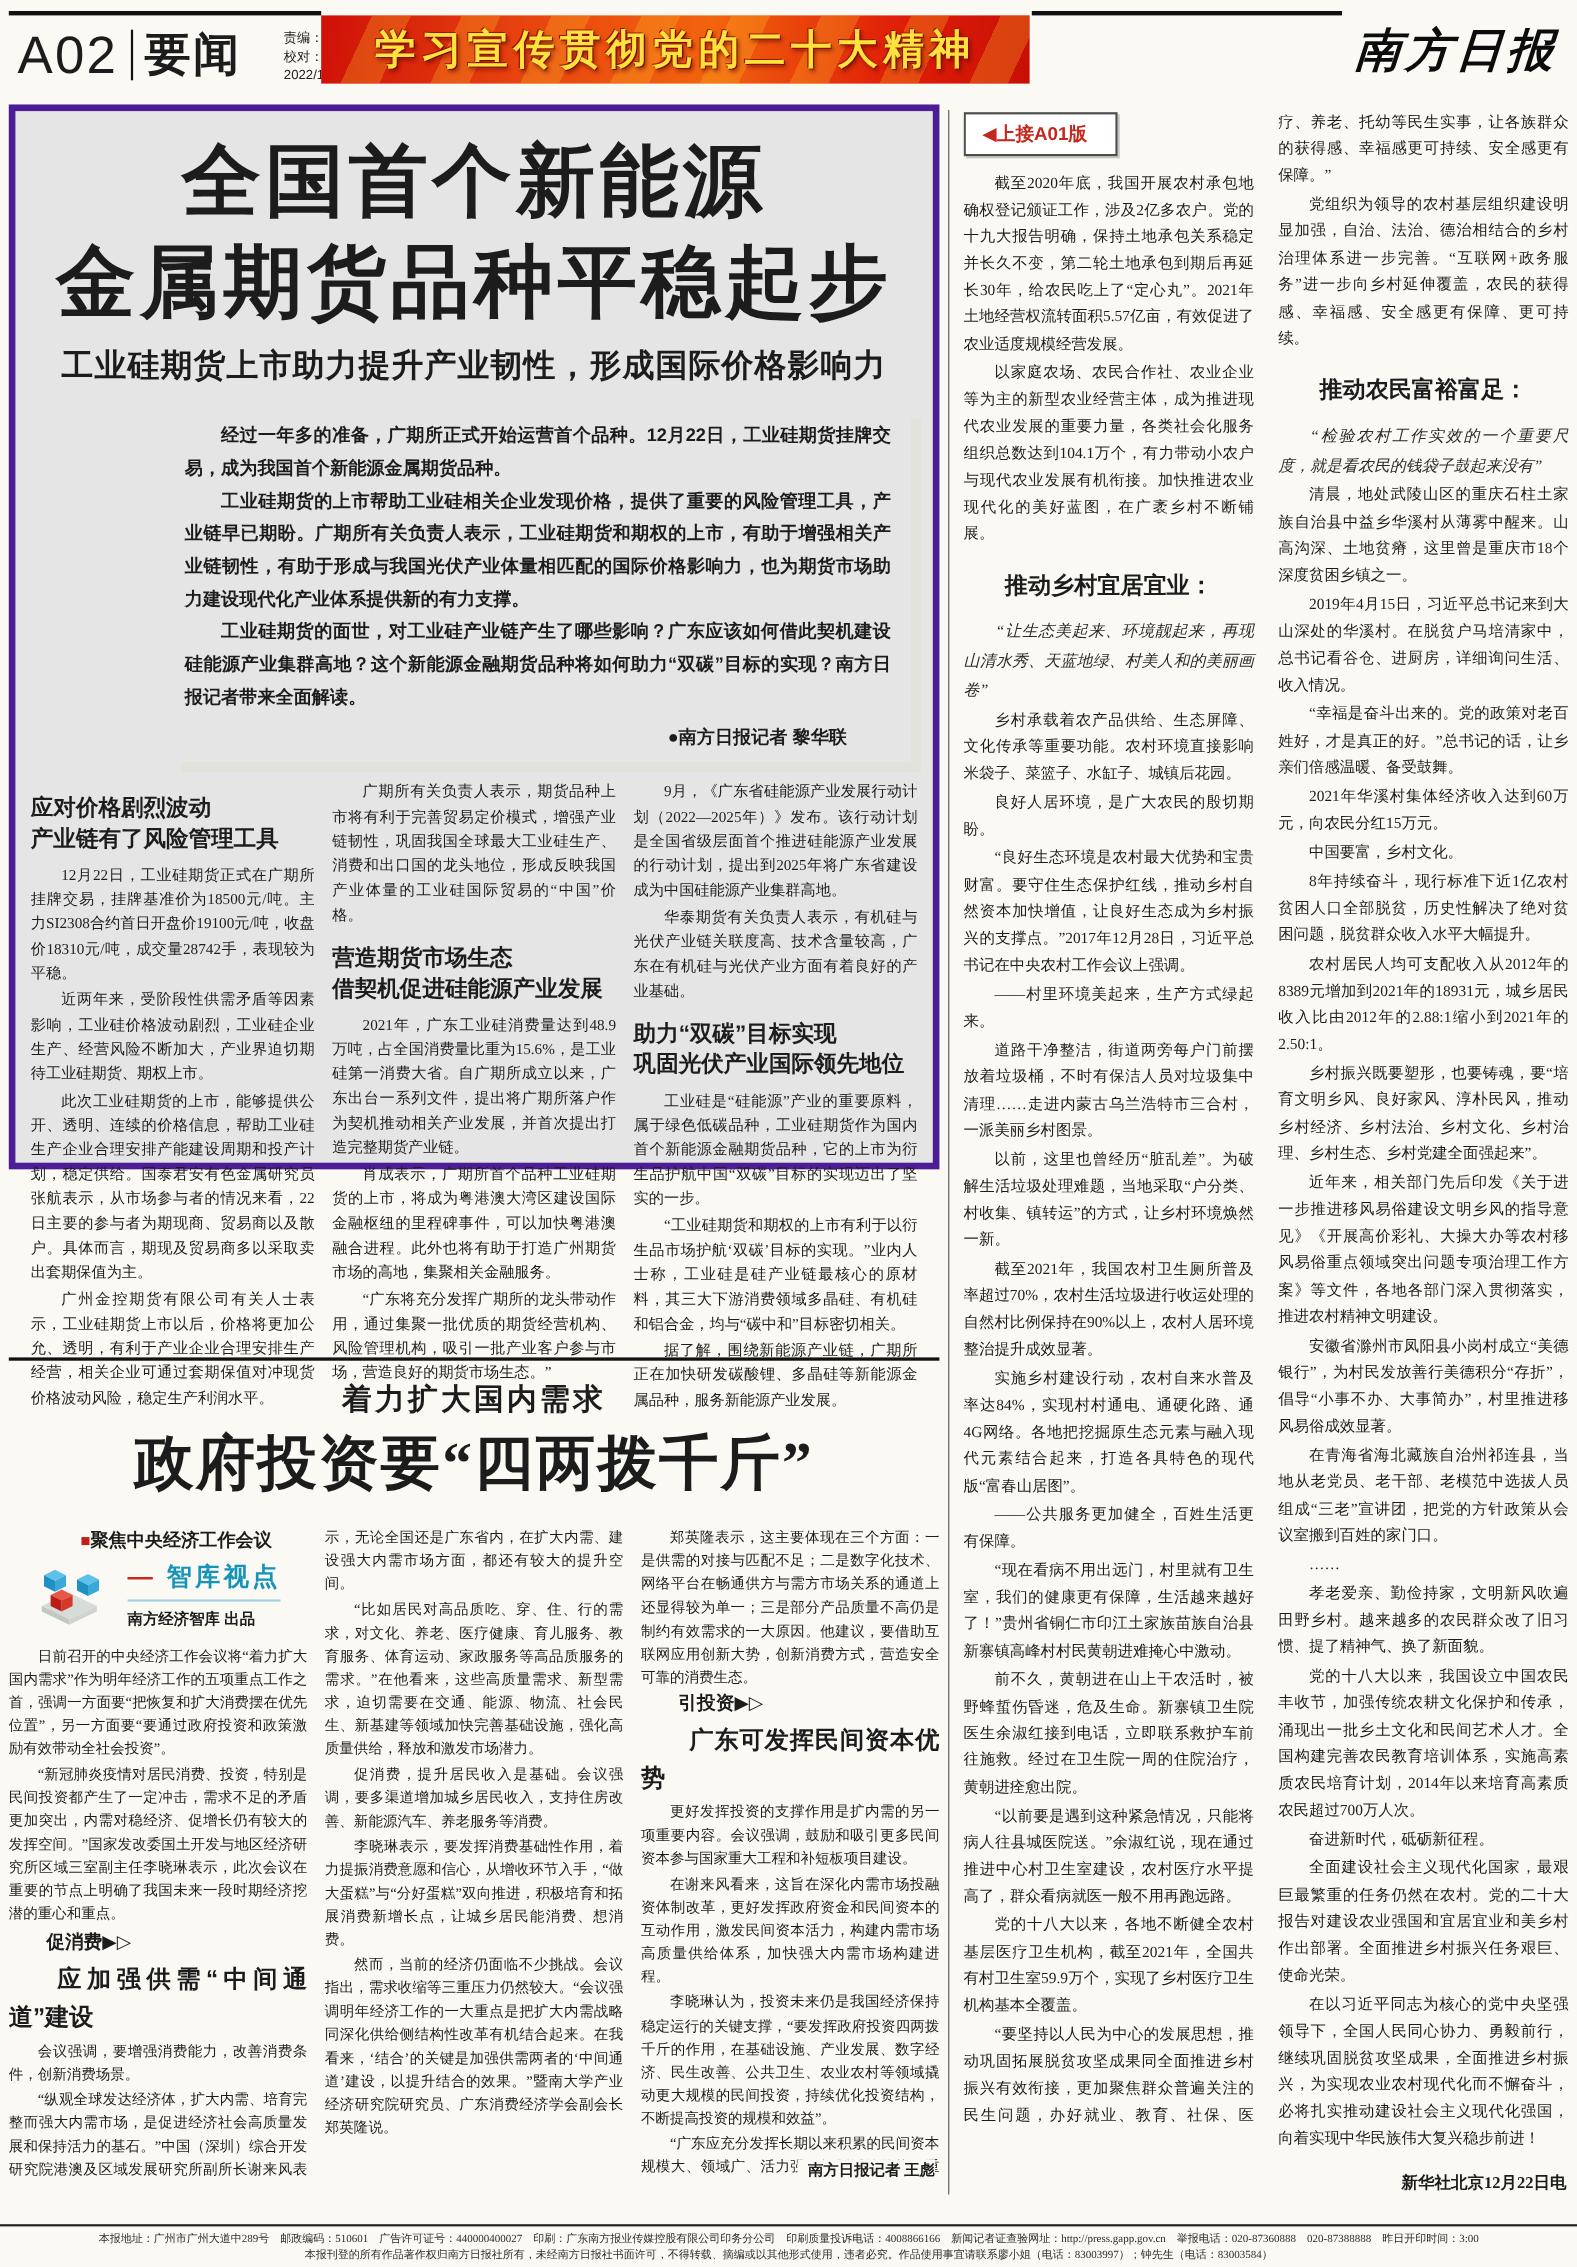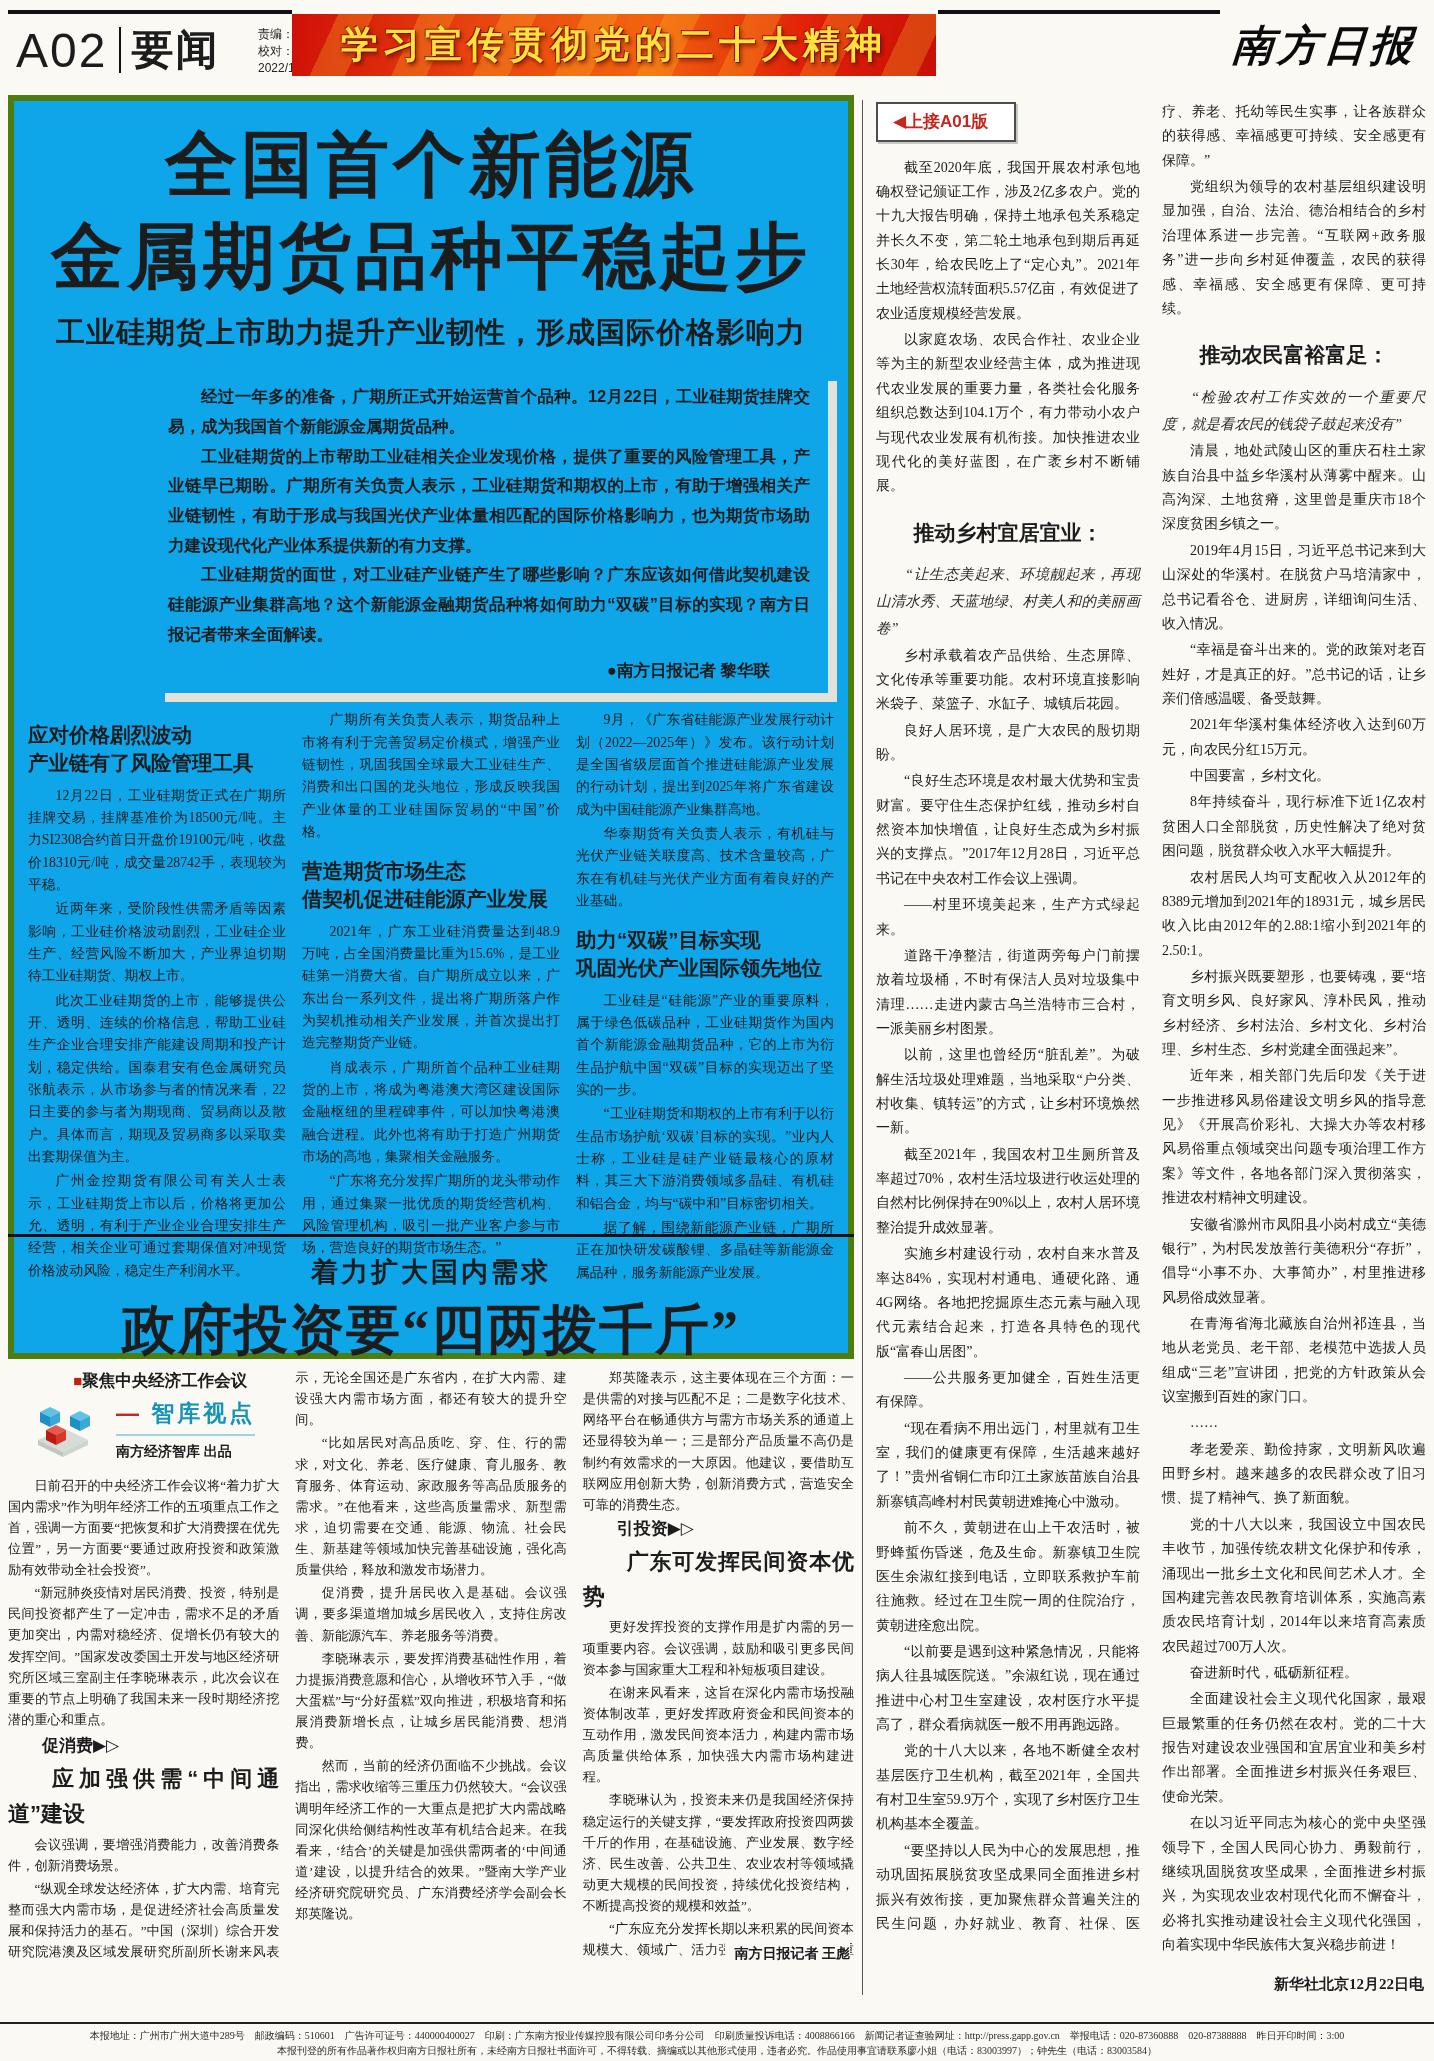--- a/index.html
+++ b/index.html
@@ -22,22 +22,22 @@
           display:flex;align-items:center;justify-content:center;overflow:hidden;}
   .banner:before{content:"";position:absolute;inset:0;
           background:repeating-linear-gradient(115deg,transparent 0 42px,rgba(255,190,40,.28) 42px 74px);}
   .banner-text{position:relative;font-family:"Liberation Sans","DejaVu Sans",sans-serif;
           font-size:37px;font-weight:900;letter-spacing:5px;color:#ffe23e;
           text-shadow:1px 1px 0 #7e0c00,-1px -1px 0 #9c1502,2px 3px 4px rgba(90,5,0,.65);}
   .paper-logo{position:absolute;right:18px;top:18px;font-size:42px;font-weight:900;font-style:italic;
           letter-spacing:4px;color:#0c0c0c;transform:skewX(-4deg);}
 
   
-  .main-box{position:absolute;left:8px;top:95px;width:846px;height:1264px;border:6px solid #4d7c0f;
-            background:#0ea5e9;box-sizing:border-box;padding:0 14px;}
+  .main-box{position:absolute;left:8px;top:95px;width:846px;height:968px;border:6px solid #4c1d95;
+            background:#e5e5e5;box-sizing:border-box;padding:0 14px;}
   .main-h1{font-size:72px;font-weight:900;text-align:center;letter-spacing:4px;line-height:1.28;margin:18px 0 0;}
   .main-sub{font-size:29px;font-weight:700;text-align:center;letter-spacing:1px;margin:10px 0 0;
             border-bottom:1px solid transparent;}
   .lead{margin:18px 6px 0 128px;padding:10px 18px 8px 12px;box-shadow:9px 9px 0 #e2e1da;
         font-family:"Liberation Sans","DejaVu Sans",sans-serif;font-size:16.5px;font-weight:600;
         line-height:1.8;text-align:justify;}
   .lead p{margin:0;text-indent:2em;}
   .lead-byline{text-align:right;padding:6px 40px 0 0;font-weight:700;}
   .main-cols{margin-top:16px;height:580px;column-count:3;column-gap:16px;overflow:hidden;
              font-size:13.8px;line-height:1.62;text-align:justify;}
@@ -64,21 +64,21 @@
   .signoff{position:absolute;right:2px;bottom:2px;font-weight:700;font-size:15px;background:#faf9f4;padding-left:8px;}
 
   
   .hrule{position:absolute;left:8px;top:1234px;width:846px;height:3px;background:#111;}
 
   
   .bottom{position:absolute;left:8px;top:1254px;width:846px;height:750px;}
   .kicker{text-align:center;font-family:"Liberation Sans","DejaVu Sans",sans-serif;
           font-size:27px;font-weight:700;letter-spacing:3px;margin:0;}
   .bottom-h1{text-align:center;font-size:54px;font-weight:900;letter-spacing:2px;margin:4px 0 0;}
-  .bottom-cols{position:relative;margin-top:0;height:598px;column-count:3;column-gap:16px;overflow:hidden;
+  .bottom-cols{position:relative;margin-top:20px;height:598px;column-count:3;column-gap:16px;overflow:hidden;
                font-size:13.2px;line-height:1.6;text-align:justify;}
   .bottom-cols p{margin:0 0 2px;text-indent:2em;}
   .series-label{font-family:"Liberation Sans","DejaVu Sans",sans-serif;font-size:16.5px;font-weight:700;
                 text-indent:0;text-align:center;margin:4px 0 6px;}
   .series-label .sq{color:#c32018;font-size:15px;}
   .tt-logo{display:flex;align-items:center;justify-content:center;gap:20px;margin:2px 0 12px;break-inside:avoid;}
   .tt-right{text-align:left;}
   .tt-title{font-family:"Liberation Sans","DejaVu Sans",sans-serif;font-size:23px;font-weight:900;
             color:#1693b8;letter-spacing:3px;border-bottom:2px solid #9fd2de;padding-bottom:2px;}
   .tt-title .dash{color:#c8281c;font-weight:900;}

